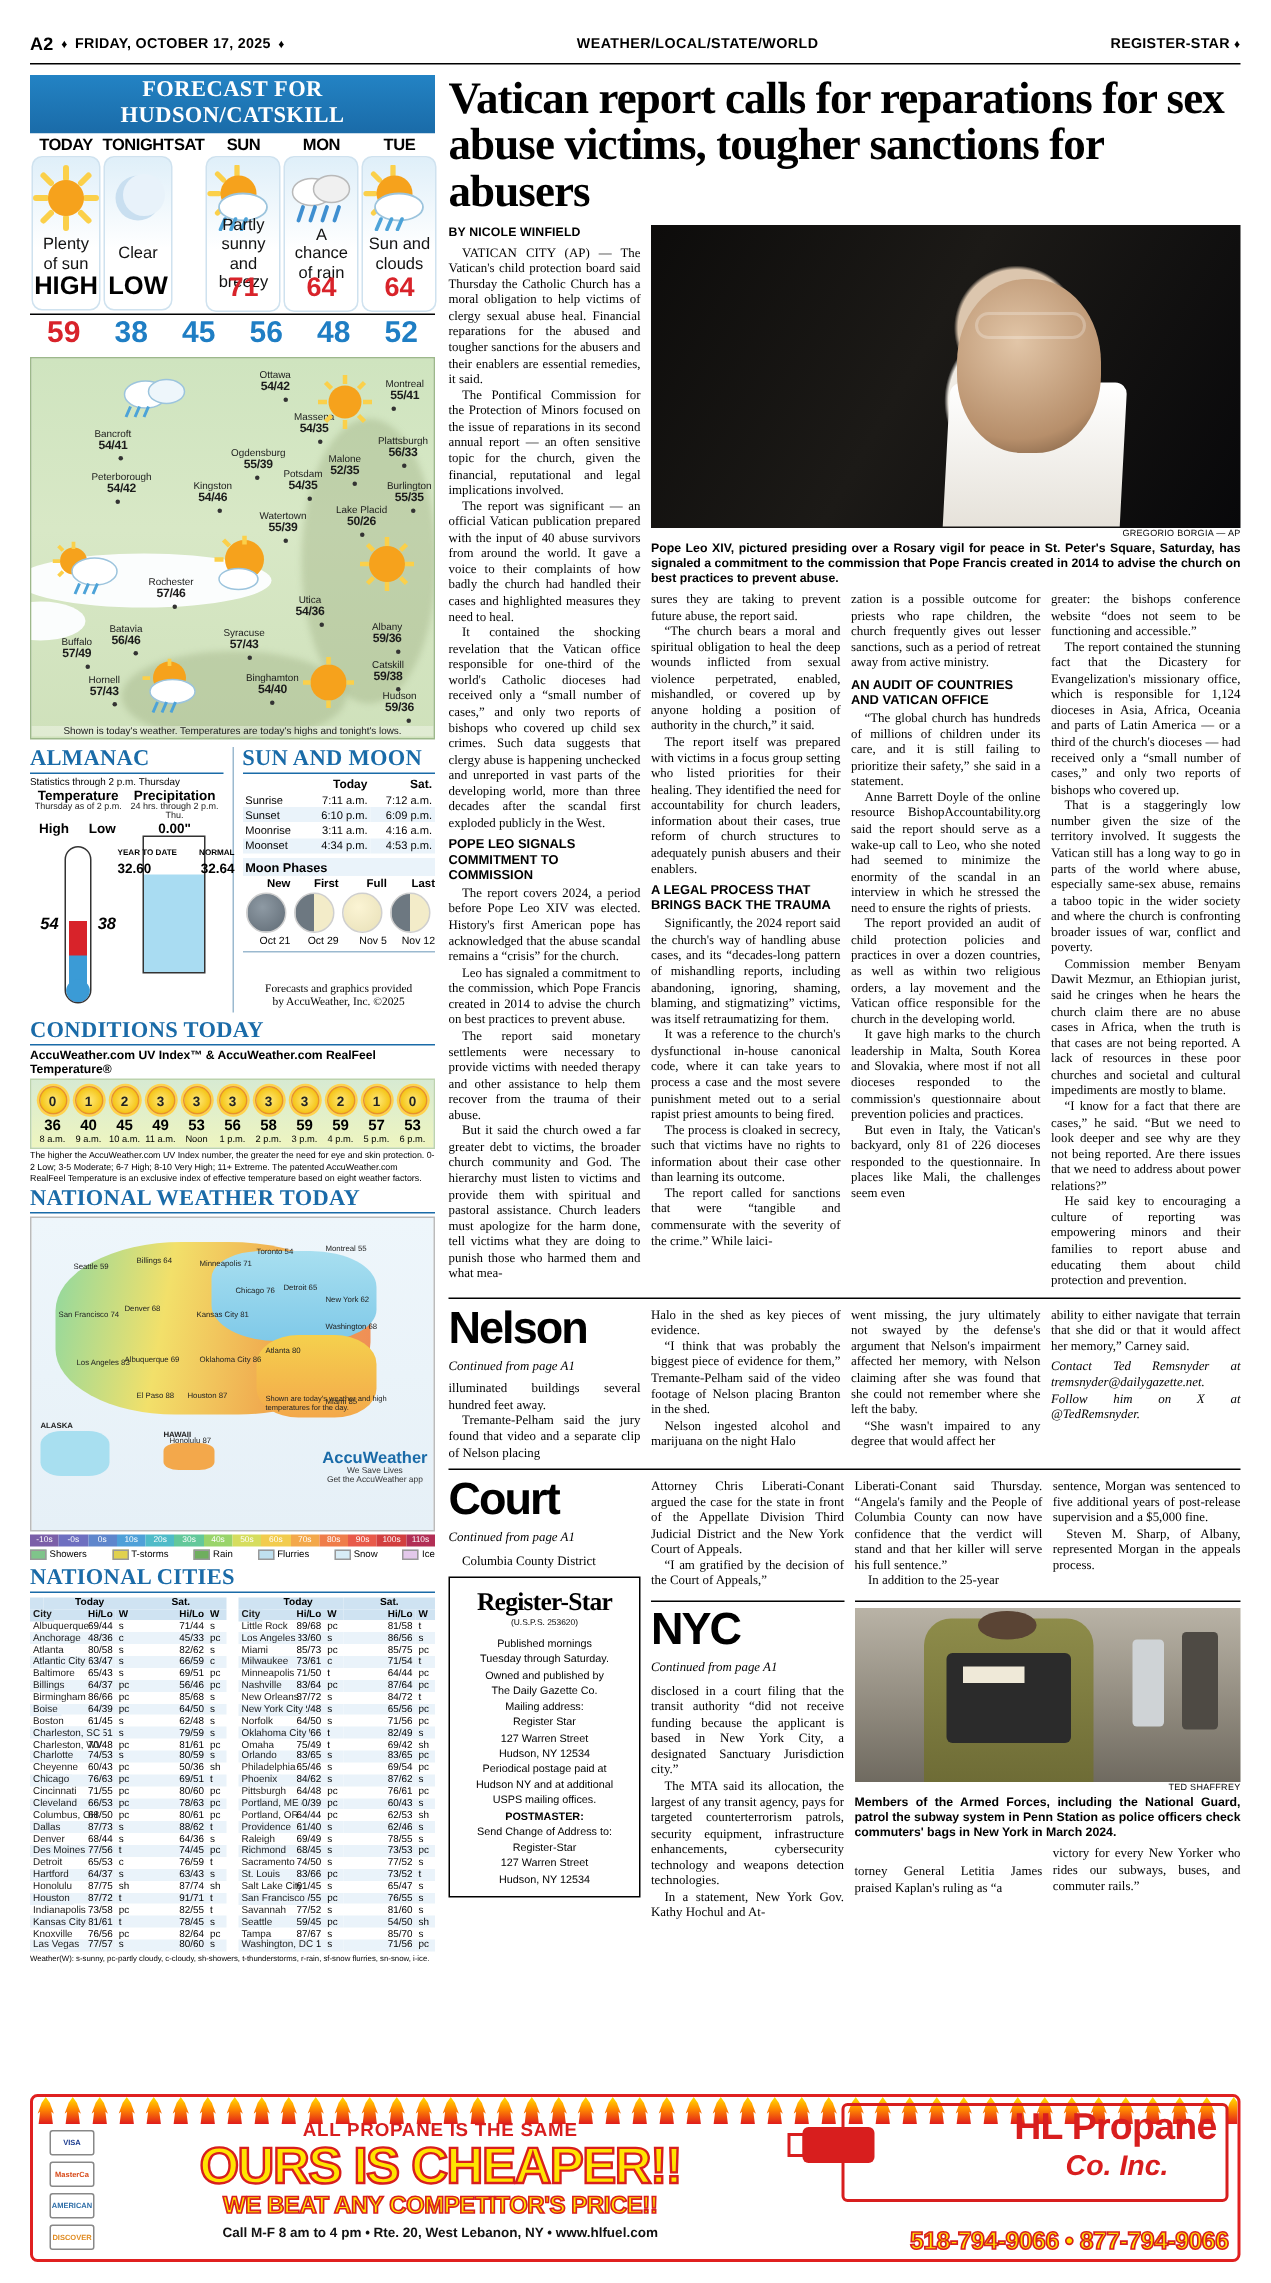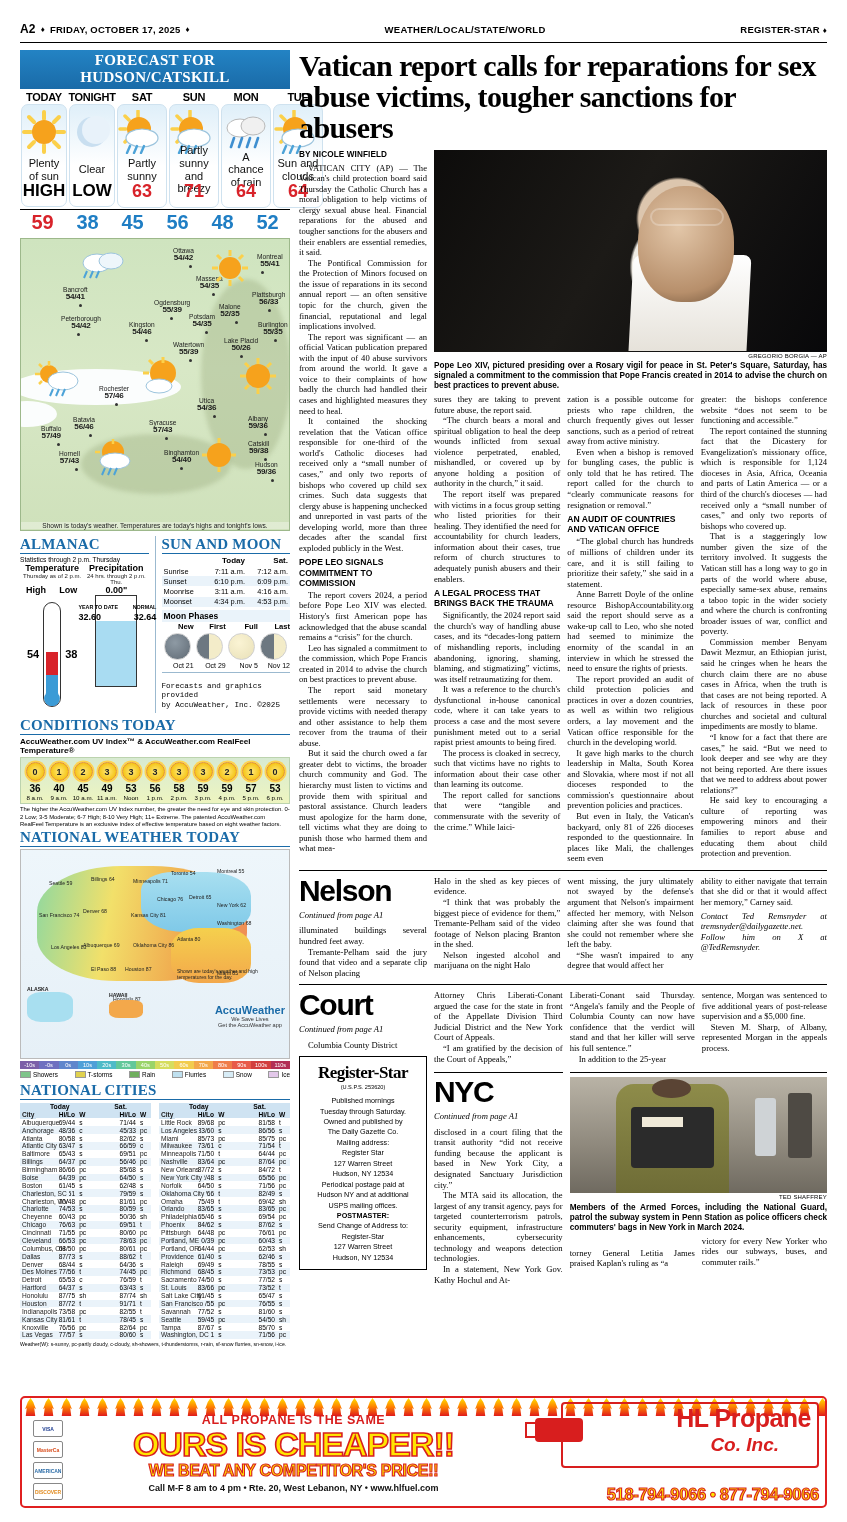--- a/index.html
+++ b/index.html
@@ -58,21 +58,21 @@
   }
   .hiRow { font-family:"Liberation Sans", sans-serif; font-weight:bold; font-size:18px; padding:1px 0 3px;}
   .hiRow.red { color:#d8232a; }
   .hiRow.blk { color:#000; font-size:17px;}
   .fcLowStrip { display:flex; border-top:1.5px solid #000; margin-top:1px; }
   .fcLow { flex:1; text-align:center; font-family:"Liberation Sans",sans-serif; font-weight:bold; font-size:20px; padding:1px 0 2px;}
   .fcLow.red{ color:#d8232a; } .fcLow.blue{ color:#1f7ec4; }
 
   
   .mapWrap {
-    position:relative; height:293px; margin-top:2px;
+    position:relative; height:255px; margin-top:2px;
     background: linear-gradient(#cfe4bf, #d8e8c6 45%, #cfe1bb);
     border:1px solid #9db88b; overflow:hidden;
   }
   .lake { position:absolute; background:#fbfdfd; border-radius:50%; }
   .ridge { position:absolute; background:rgba(150,165,120,.35); border-radius:50%; filter:blur(2px); }
   .city { position:absolute; font-family:"Liberation Sans",sans-serif; font-size:6.6px; line-height:1.08; text-align:center; color:#1b1b1b;}
   .city b { font-size:8.1px; display:block; letter-spacing:-.2px;}
   .dot { position:absolute; width:3px;height:3px;background:#333;border-radius:50%; }
   .mapico { position:absolute; }
   .mapnote {
@@ -88,21 +88,21 @@
     color:#1a6ba8; font-family:"Liberation Serif",serif; font-weight:bold;
     font-size:15px; letter-spacing:.2px; border-bottom:1.3px solid #1a6ba8;
     padding-bottom:0px; margin-bottom:2px;
   }
   .tiny { font-family:"Liberation Sans",sans-serif; font-size:6.6px; }
   .almHead { display:flex; }
   .almHead div { flex:1; text-align:center; font-family:"Liberation Sans",sans-serif; font-weight:bold; font-size:9px; }
   .almSub { display:flex; }
   .almSub div { flex:1; text-align:center; font-family:"Liberation Sans",sans-serif; font-size:6px; color:#222;}
   .almBody { display:flex; height:118px; }
-  .thermoCell{ flex:1; display:flex; align-items:center; justify-content:center; gap:4px; position:relative;}
+  .thermoCell{ flex:1; display:flex; align-items:center; justify-content:center; gap:4px; position:relative;font-style:italic;}
   .thermo { width:18px; height:105px; border:1.2px solid #333; border-radius:9px 9px 9px 9px; background:#fff; position:relative; overflow:hidden;}
   .thermo .red { position:absolute; bottom:0; left:2px; right:2px; height:52%; background:#d8232a;}
   .thermo .blue{ position:absolute; bottom:0; left:2px; right:2px; height:30%; background:#3b9bd6;}
   .thermo .bulb{ position:absolute; bottom:-1px; left:0; right:0; height:16px; background:#3b9bd6; border-radius:50%;}
   .tLab { font-family:"Liberation Sans",sans-serif; font-weight:bold; font-size:11px;}
   .rainCell{ flex:1; display:flex; flex-direction:column; align-items:center;}
   .beaker{ width:42px; height:92px; border:1.2px solid #333; position:relative; background:#fff;}
   .beaker .fill{ position:absolute; bottom:0; left:0; right:0; height:72%; background:#a9dcf2;}
   .ytd{ position:absolute; top:8px; left:-18px; width:78px; display:flex; justify-content:space-between; font-family:"Liberation Sans",sans-serif; font-size:5.4px; font-weight:bold; text-align:center;}
   .ytdNums{ position:absolute; top:16px; left:-18px; width:78px; display:flex; justify-content:space-between; font-family:"Liberation Sans",sans-serif; font-size:9px; font-weight:bold;}
@@ -112,22 +112,22 @@
   .smTable th.l{ text-align:left;}
   .smTable td{ padding:.6px 2px; }
   .smTable td.l{ text-align:left;}
   .smTable td.r{ text-align:right;margin-top:23px;}
   .smTable tr.alt td { background:#eaf3fa; }
   .mpTitle{ font-family:"Liberation Sans",sans-serif; font-weight:bold; font-size:8.5px; margin-top:3px; background:#eaf3fa; padding:1px 2px;}
   .moons{ display:flex; }
   .moonCell{ flex:1; text-align:right; font-family:"Liberation Sans",sans-serif; font-size:7px;}
   .moonCell .mn{ font-weight:bold; font-size:7.6px; }
   .moonDisc{ width:27px;height:27px;border-radius:50%; margin:2px auto; border:1px solid #cfcfcf;}
-  .accuNote{ border-top:1px solid #9bb9cf; margin-top:3px; padding-top:9px; 
-             font-family:Liberation Mono, monospace; font-size:7.6px; line-height:1.25;}
+  .accuNote{ border-top:1px solid #9bb9cf; margin-top:3px; padding-top:19px; text-align:center;
+             font-family:Liberation Serif, serif; font-size:7.6px; line-height:1.25;}
 
   
   .condSub{ font-family:"Liberation Sans",sans-serif; font-weight:bold; font-size:8.1px; margin:1px 0 2px;}
   .uvBand{ background:linear-gradient(#d7ead2,#eef5c0); border:1px solid #bcd3ae; padding:4px 2px 2px; }
   .uvRow{ display:flex; }
   .uvCell{ flex:1; text-align:center; }
   .sunBadge{
     width:19px;height:19px;border-radius:50%; margin:0 auto;
     background:radial-gradient(#ffe97a,#f5c518 70%); border:1.4px solid #e8922a;
     font-family:"Liberation Sans",sans-serif; font-weight:bold; font-size:9px;
@@ -297,34 +297,20 @@
                     <circle cx="22" cy="22" r="15" fill="#c9dff0"></circle>
                     <circle cx="26" cy="20" r="14" fill="#e8f2fa"></circle>
                   </svg>
                 </div>
                 <div class="desc">Clear</div>
                 <div class="hiRow blk">LOW</div>
               </div>
             </div>
             <div class="fcDay">
               <div class="dname">SAT</div>
-              <div class="fcCard">
-                <div class="icoBox">
-                  <svg width="48" height="44" viewBox="0 0 48 44">
-                    <g stroke="#fbd04a" stroke-width="3.5" stroke-linecap="round">
-                      <path d="M20 1v6M2 19h6M7 6l4 4M7 32l4-4"></path>
-                    </g>
-                    <circle cx="21" cy="19" r="12" fill="#f6a21c"></circle>
-                    <ellipse cx="24" cy="28" rx="16" ry="9" fill="#fff" stroke="#9cc4dd" stroke-width="1.2"></ellipse>
-                    <path d="M12 36l-3 7M19 36l-3 7M26 36l-3 7" stroke="#4da3d8" stroke-width="2.4" stroke-linecap="round"></path>
-                  </svg>
-                </div>
-                <div class="desc">Partly sunny</div>
-                <div class="hiRow red">63</div>
-              </div>
             </div>
             <div class="fcDay">
               <div class="dname">SUN</div>
               <div class="fcCard">
                 <div class="icoBox">
                   <svg width="48" height="44" viewBox="0 0 48 44">
                     <g stroke="#fbd04a" stroke-width="3.5" stroke-linecap="round">
                       <path d="M20 1v6M2 19h6M7 6l4 4M7 32l4-4"></path>
                     </g>
                     <circle cx="21" cy="19" r="12" fill="#f6a21c"></circle>
@@ -1213,21 +1199,20 @@
               <div id="leadC2b">
                   <p>Significantly, the 2024 report said the church's way of handling abuse cases, and its “decades-long pattern of mishandling reports, including abandoning, ignoring, shaming, blaming, and stigmatizing” victims, was itself retraumatizing for them.</p>
                   <p>It was a reference to the church's dysfunctional in-house canonical code, where it can take years to process a case and the most severe punishment meted out to a serial rapist priest amounts to being fired.</p>
                   <p>The process is cloaked in secrecy, such that victims have no rights to information about their case other than learning its outcome.</p>
                   <p>The report called for sanctions that were “tangible and commensurate with the severity of the crime.” While laici-</p>
                 </div>
             </div>
             <div class="col" style="flex:1;">
               <div id="leadC3">
                   <p class="noind">zation is a possible outcome for priests who rape children, the church frequently gives out lesser sanctions, such as a period of retreat away from active ministry.</p>
-                  <p>Even when a bishop is removed for bungling cases, the public is only told that he has retired. The report called for the church to “clearly communicate reasons for resignation or removal.”</p>
                 </div>
               <div class="subhead">AN AUDIT OF COUNTRIES AND VATICAN OFFICE</div>
               <div id="leadC3b">
                   <p>“The global church has hundreds of millions of children under its care, and it is still failing to prioritize their safety,” she said in a statement.</p>
                   <p>Anne Barrett Doyle of the online resource BishopAccountability.org said the report should serve as a wake-up call to Leo, who she noted had seemed to minimize the enormity of the scandal in an interview in which he stressed the need to ensure the rights of priests.</p>
                   <p>The report provided an audit of child protection policies and practices in over a dozen countries, as well as within two religious orders, a lay movement and the Vatican office responsible for the church in the developing world.</p>
                   <p>It gave high marks to the church leadership in Malta, South Korea and Slovakia, where most if not all dioceses responded to the commission's questionnaire about prevention policies and practices.</p>
                   <p>But even in Italy, the Vatican's backyard, only 81 of 226 dioceses responded to the questionnaire. In places like Mali, the challenges seem even</p>
                 </div>
             </div>

